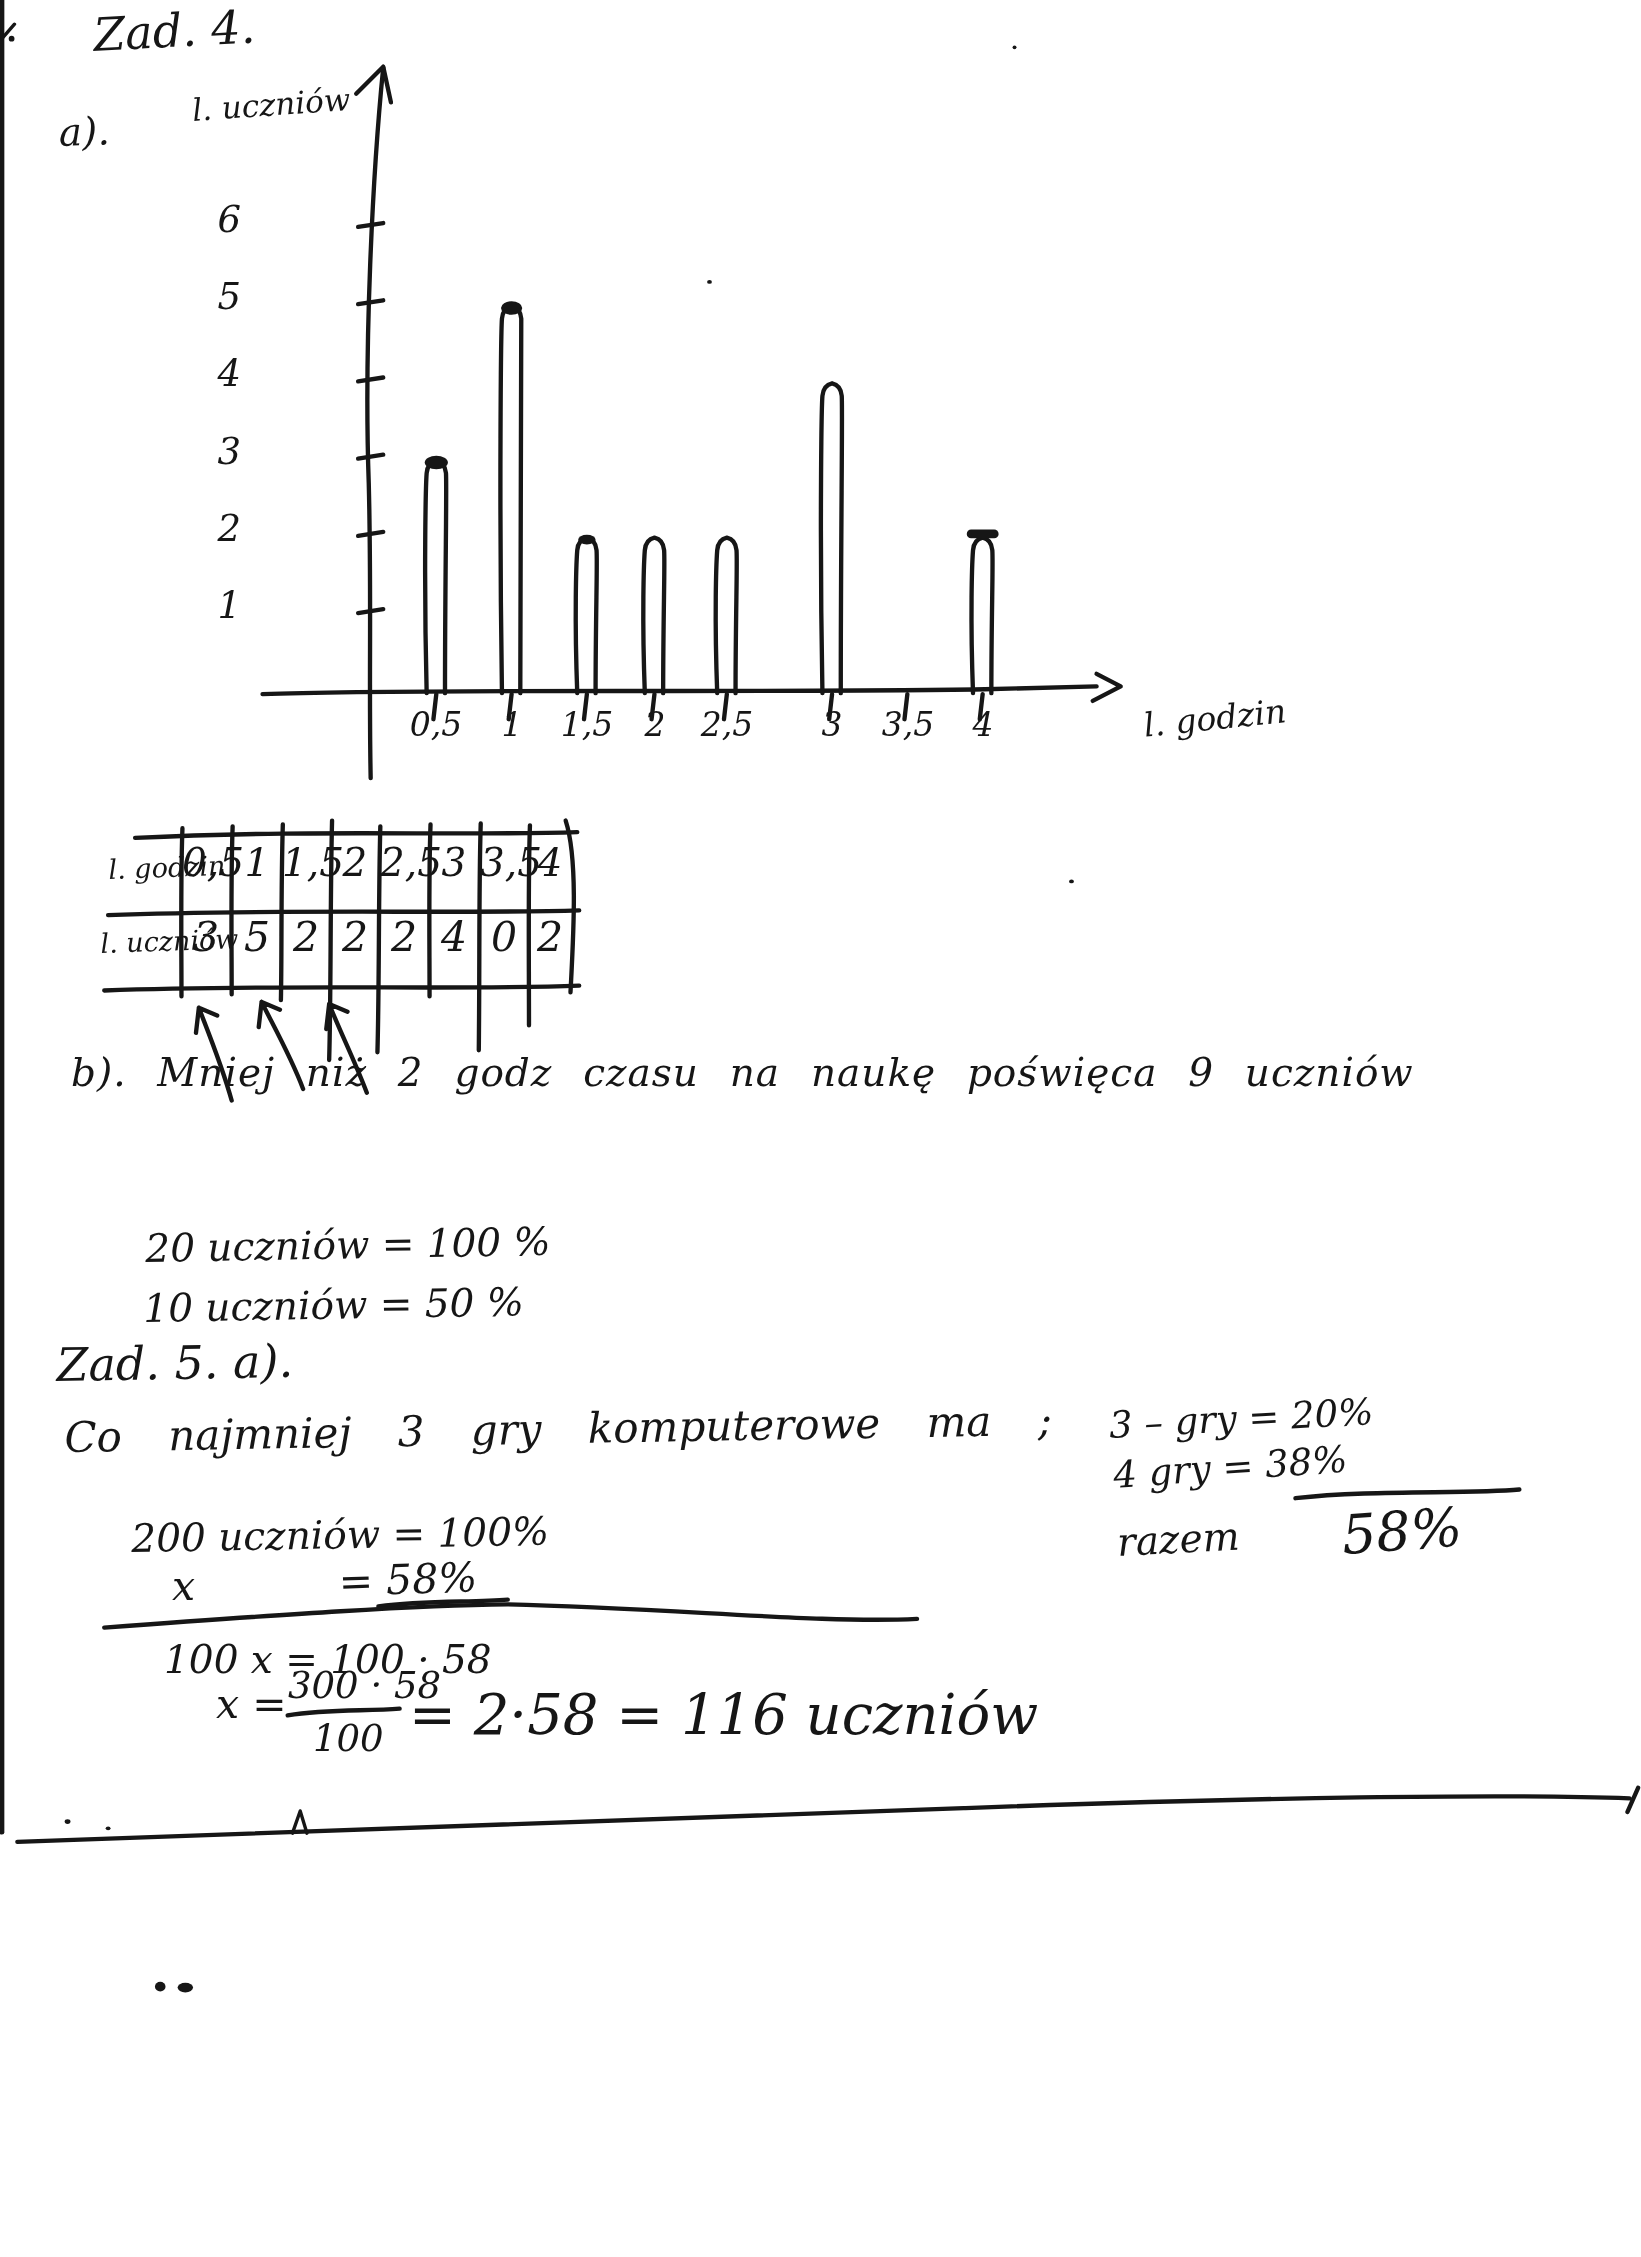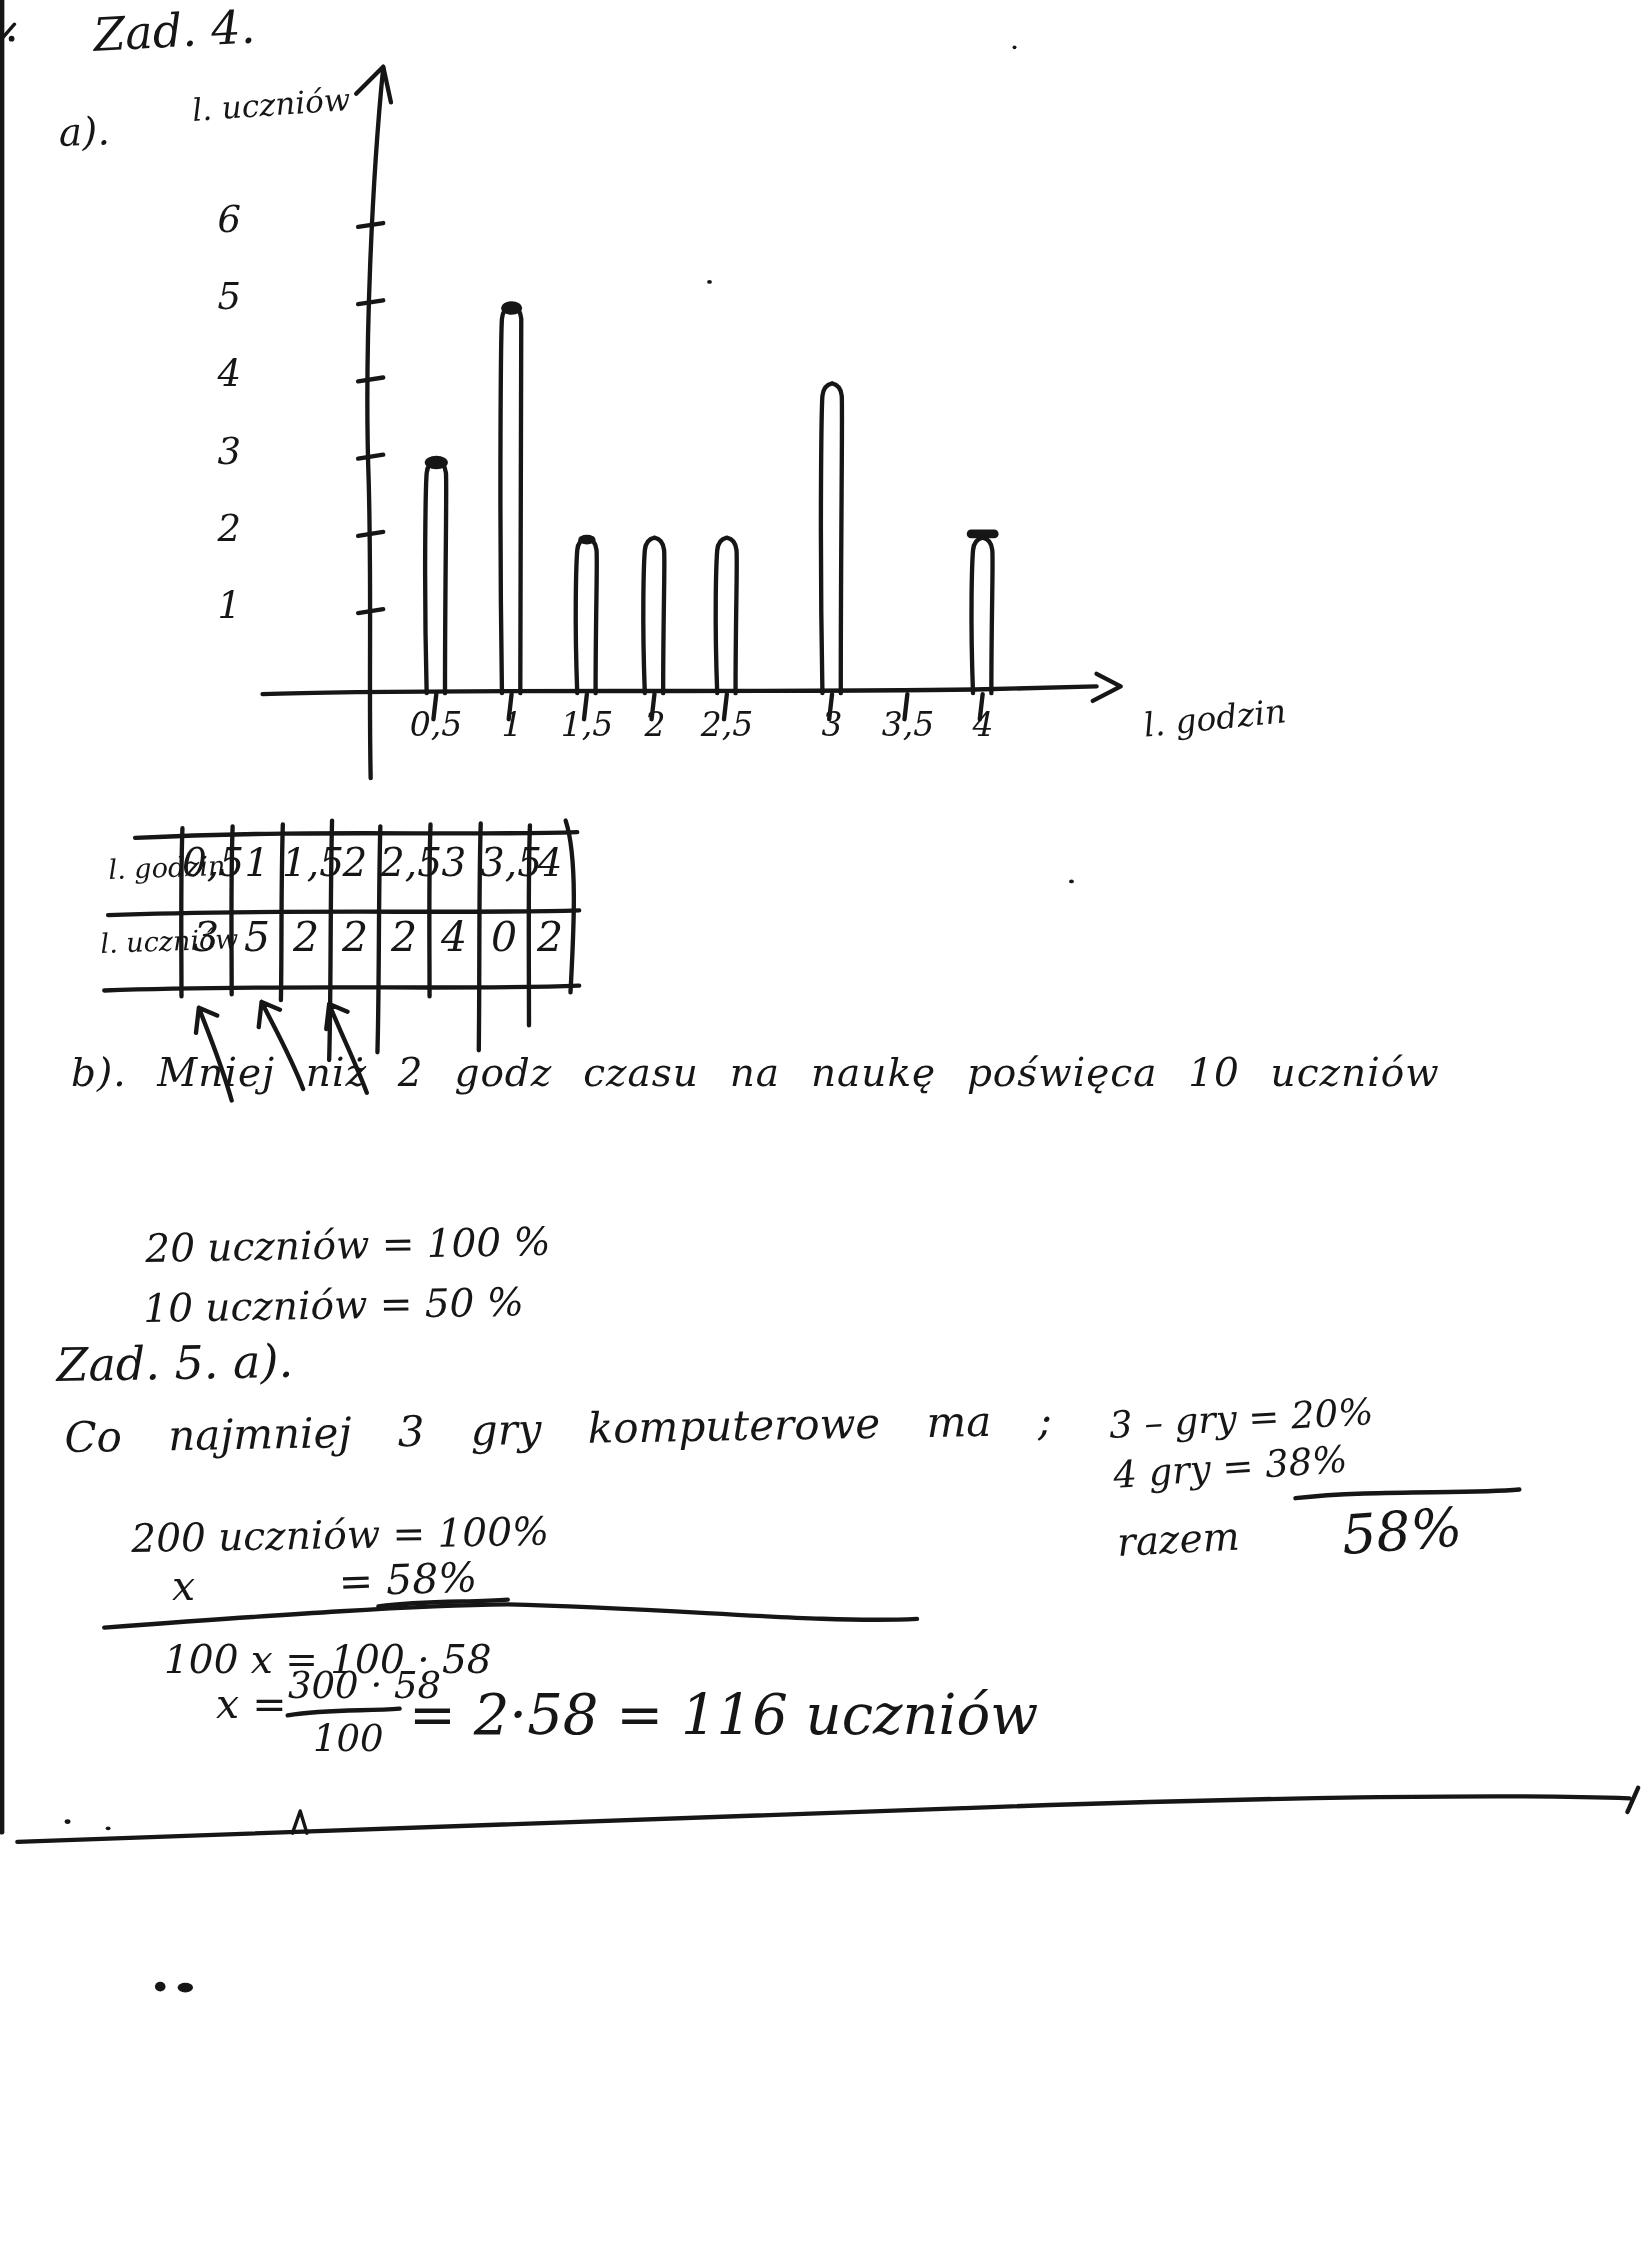--- a/index.html
+++ b/index.html
@@ -109,21 +109,21 @@
 
   <div class="hw" style="left:92px;top:9.7px;font-size:46px;transform:rotate(-3deg);">Zad. 4.</div>
   <div class="hw" style="left:58px;top:112px;font-size:39px;transform:rotate(-2deg);">a).</div>
 
   <div class="hw" style="left:191px;top:93px;font-size:31px;transform:rotate(-4deg);">l. uczniów</div>
   <div class="hw" style="left:1142px;top:708px;font-size:33px;transform:rotate(-6deg);">l. godzin</div>
 
   <div class="hw" style="left:108px;top:855px;font-size:27px;transform:rotate(-2deg);">l. godzin</div>
   <div class="hw" style="left:100px;top:929px;font-size:27px;transform:rotate(-2deg);">l. uczniów</div>
 
-  <div class="hw" style="left:71px;top:1052px;font-size:39px;word-spacing:17.4px;letter-spacing:1px;">b). Mniej niż 2 godz czasu na naukę poświęca 10 uczniów</div>
+  <div class="hw" style="left:71px;top:1052px;font-size:39px;word-spacing:17.4px;letter-spacing:1px;">b). Mniej niż 2 godz czasu na naukę poświęca 9 uczniów</div>
   <div class="hw" style="left:145px;top:1228px;font-size:39px;transform:rotate(-1deg);">20 uczniów = 100 %</div>
   <div class="hw" style="left:143px;top:1288px;font-size:39px;transform:rotate(-1deg);">10 uczniów =  50 %</div>
 
   <div class="hw" style="left:56px;top:1340px;font-size:46px;transform:rotate(-1deg);">Zad. 5.  a).</div>
   <div class="hw" style="left:64px;top:1415px;font-size:42px;word-spacing:33px;transform:rotate(-1deg);">Co najmniej 3 gry komputerowe ma ;</div>
 
   <div class="hw" style="left:1108px;top:1406px;font-size:37px;transform:rotate(-3deg);">3 – gry = 20%</div>
   <div class="hw" style="left:1112px;top:1456px;font-size:37px;transform:rotate(-4deg);">4 gry  = 38%</div>
   <div class="hw" style="left:1116px;top:1522px;font-size:39px;transform:rotate(-3deg);">razem</div>
   <div class="hw" style="left:1340px;top:1506px;font-size:54px;transform:rotate(-4deg);">58%</div>

